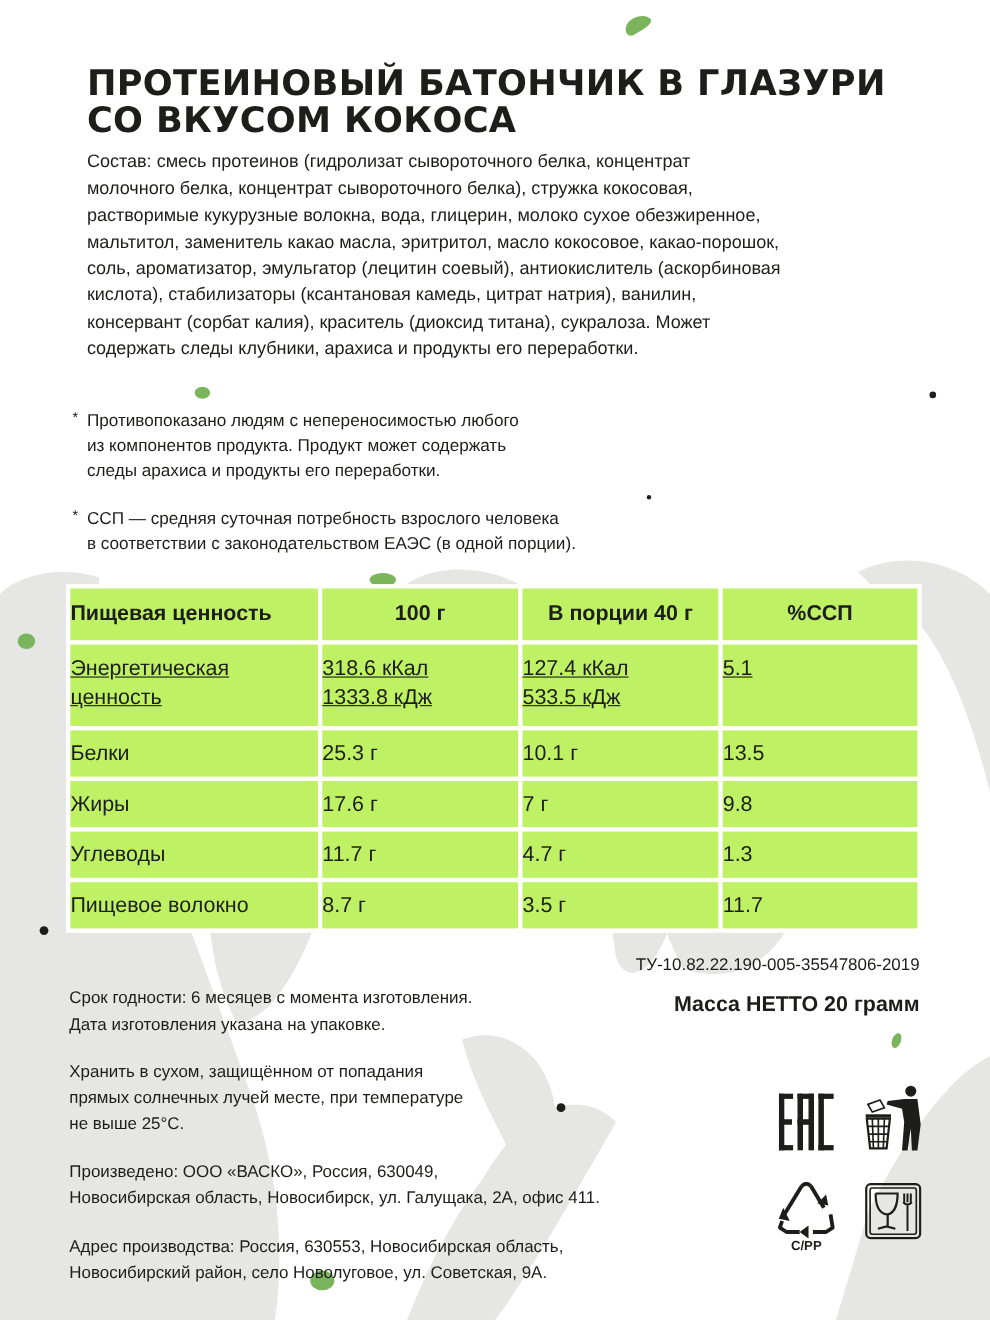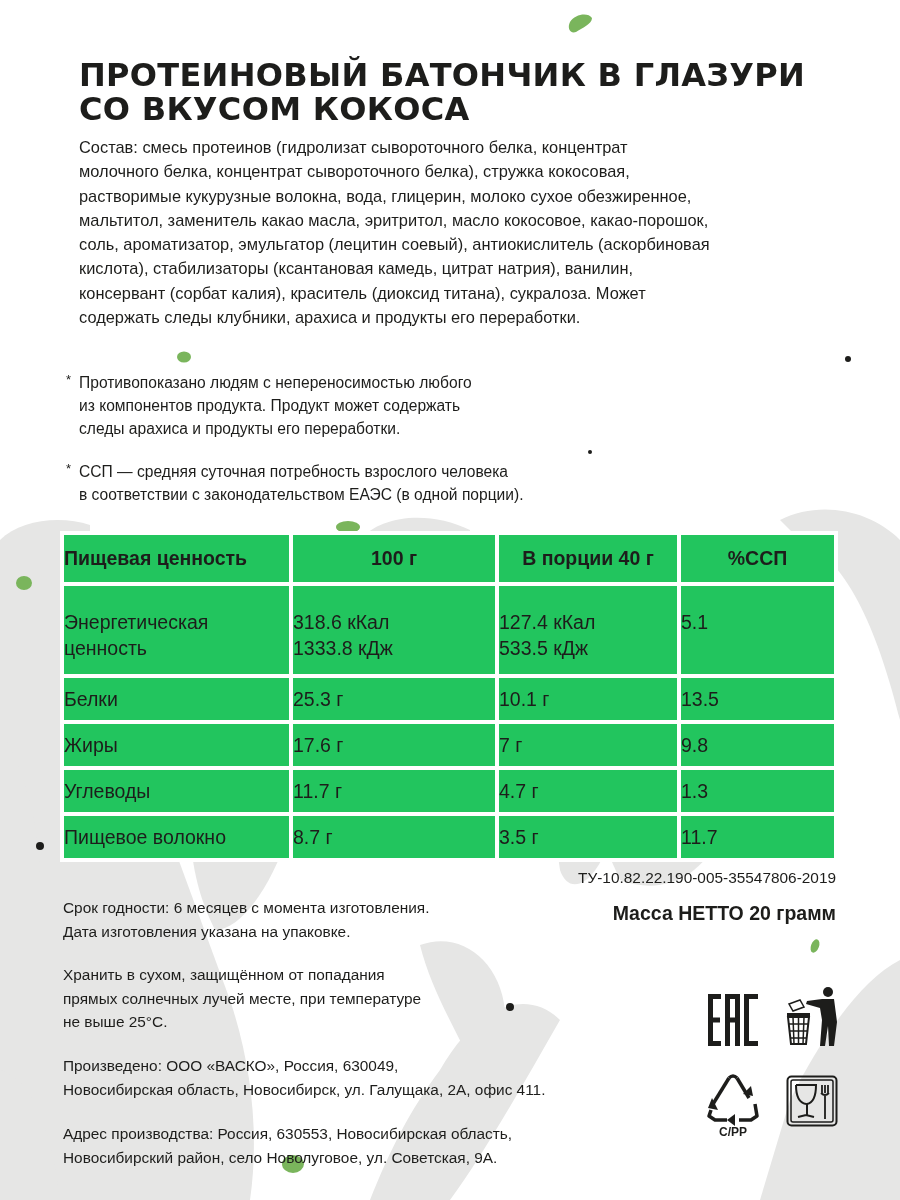--- a/index.html
+++ b/index.html
@@ -29,35 +29,35 @@
     .note .star { position: absolute; left: 0; top: -3px; font-size: 13px; }
     .note1 { top: 371px; }
     .note2 { top: 460px; }
 
     table.nutrition {
       position: absolute; left: 60px; top: 531px; width: 778px;
       border-collapse: separate; border-spacing: 4px; background: #ffffff;
       font-size: 19.5px; color: #1d1d1b;
     }
     table.nutrition td, table.nutrition th {
-      background: #22c55e; padding: 0; vertical-align: top;
+      background: #bef264; padding: 0; vertical-align: top;
     }
     table.nutrition th {
       font-weight: 700; height: 47px; vertical-align: middle; font-size: 19.5px;
     }
     th.c0 { text-align: left; padding-left: 32px; width: 225px; }
-    th.c1 { text-align: center; width: 202px; }
+    th.c1 { text-align: center; width: 178px; }
     th.c2 { text-align: center; width: 178px; }
     th.c3 { text-align: center; }
     table.nutrition td { line-height: 26px; }
     td.c0 { padding-left: 32px; }
     td.c1 { padding-left: 36px; }
     td.c2 { padding-left: 36px; }
     td.c3 { padding-left: 50px; }
-    tr.energy td { height: 60px; padding-top: 23px; padding-bottom: 5px; }
+    tr.energy td { height: 60px; padding-top: 9px; padding-bottom: 5px; text-decoration: underline; }
     tr.norm td { height: 42px; vertical-align: middle; }
 
     .footer-left { position: absolute; left: 63px; font-size: 15.4px; line-height: 23.5px; margin-top: 30px; }
     .footer-left div { white-space: nowrap; }
     .f1 { top: 866px; }
     .f2 { top: 933px; }
     .f3 { top: 1024px; }
     .f4 { top: 1092px; }
 
     .tu { position: absolute; right: 64px; top: 866px; font-size: 15.4px; line-height: 23px; white-space: nowrap; }

